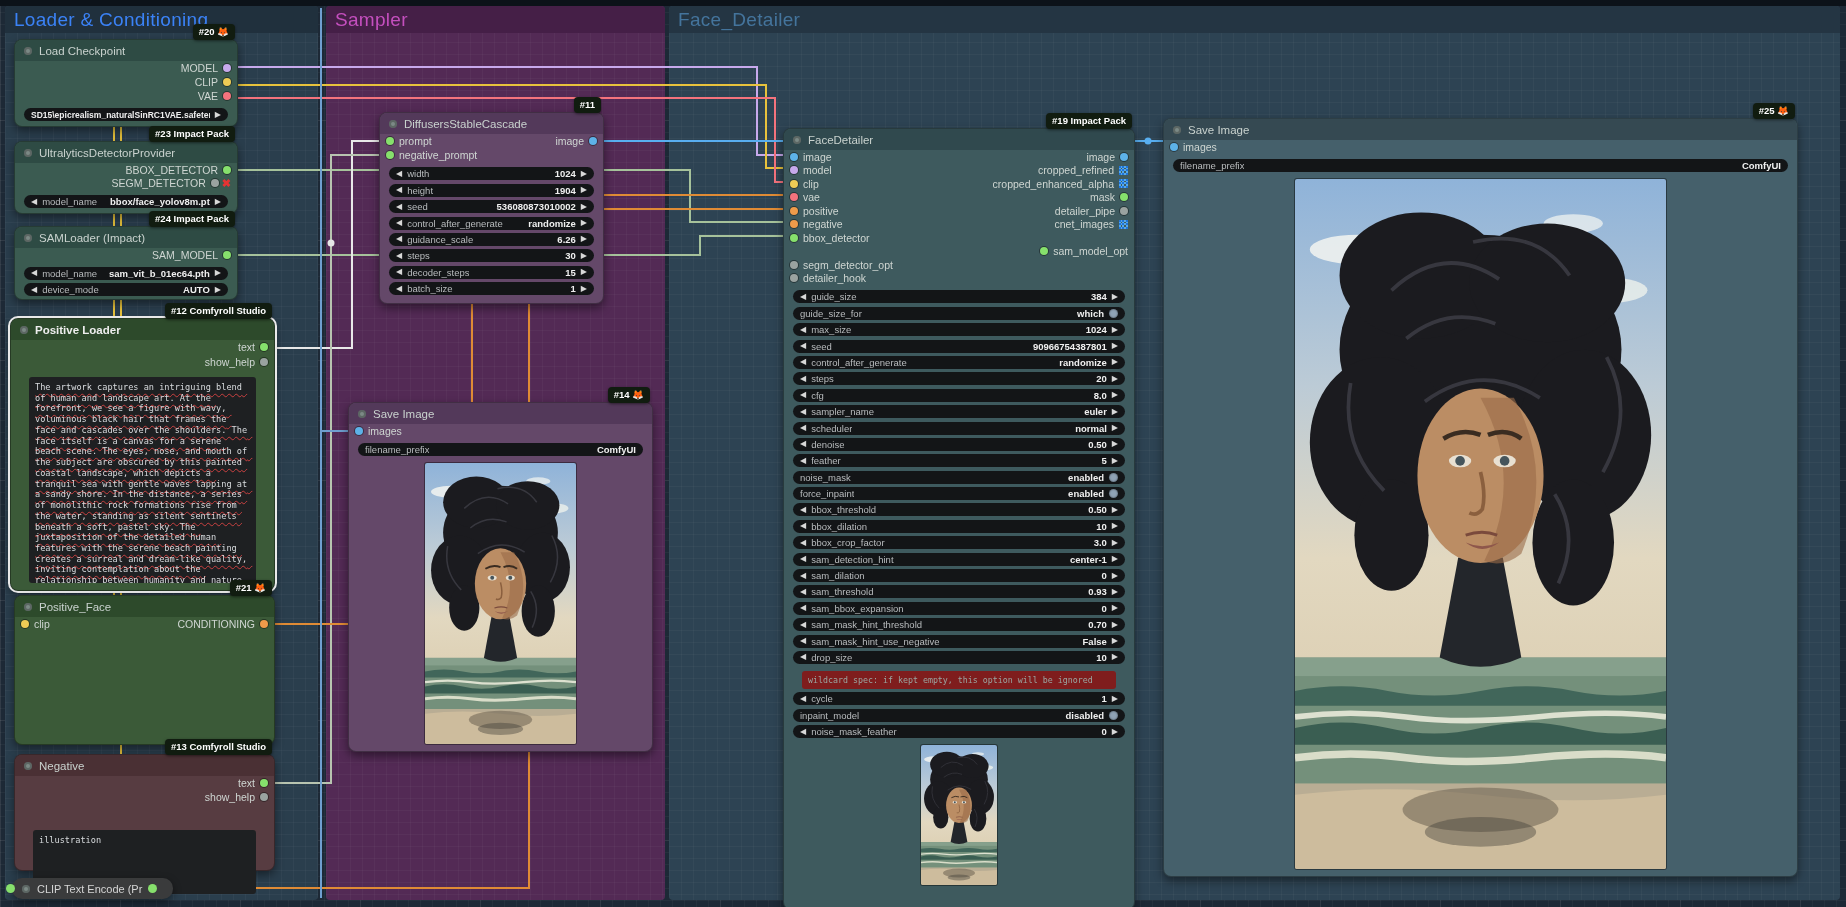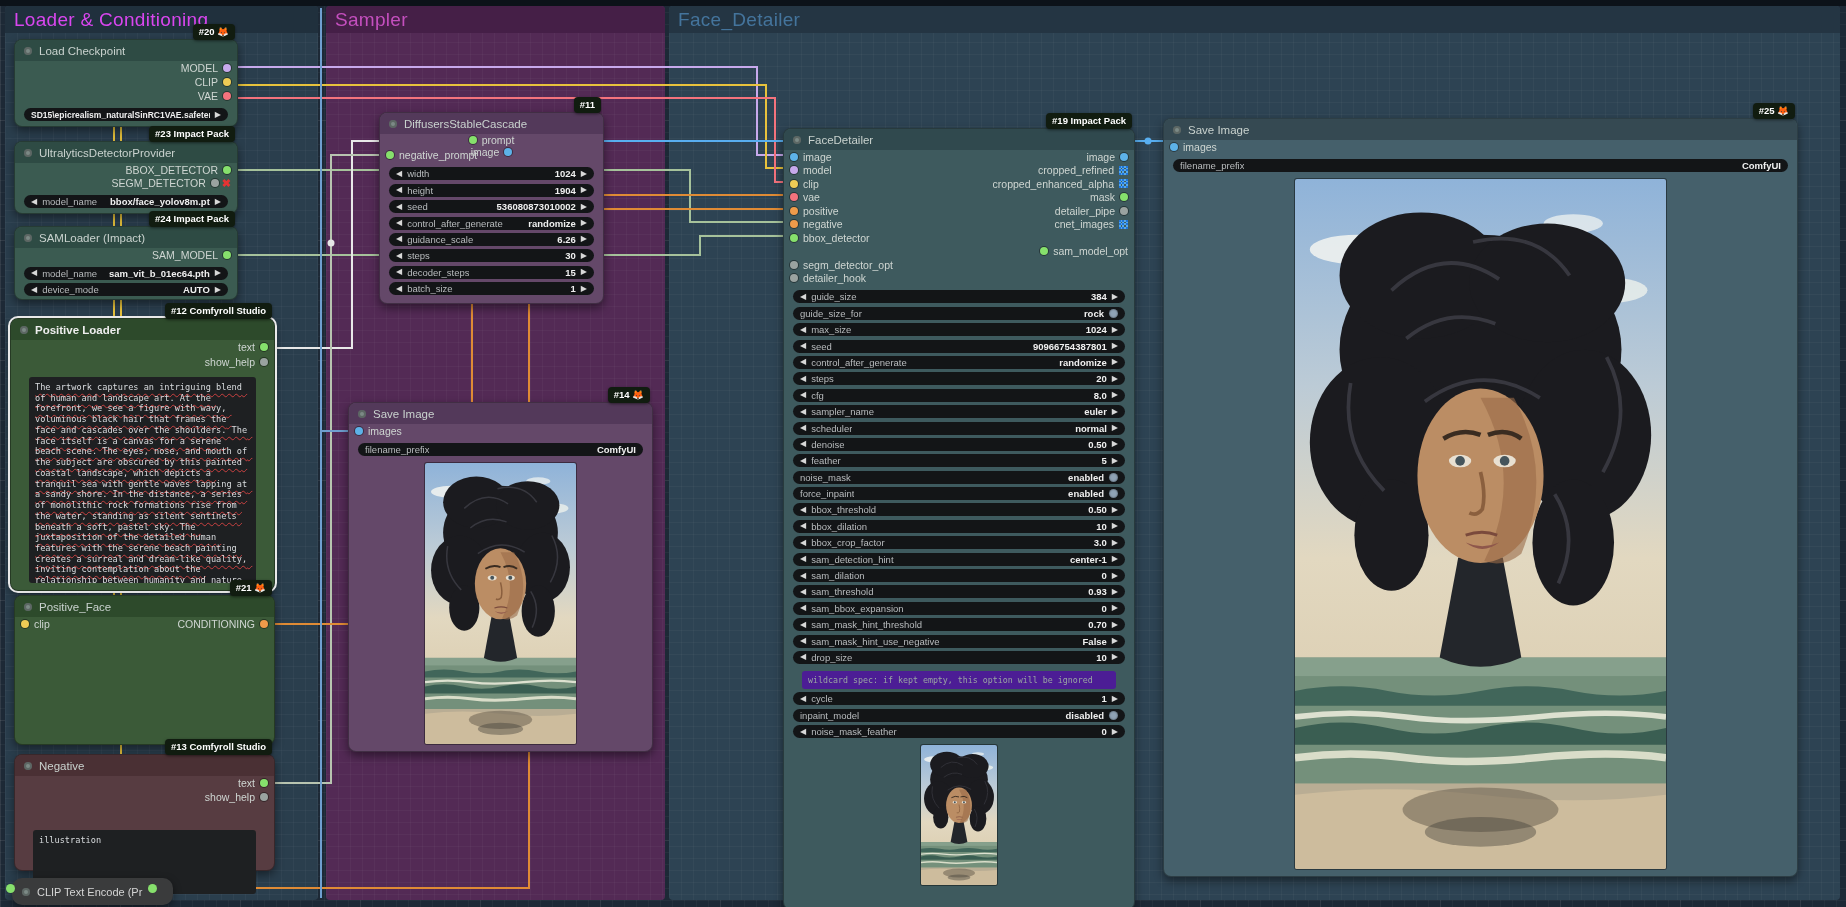--- a/index.html
+++ b/index.html
@@ -13,21 +13,21 @@
       linear-gradient(90deg,rgba(255,255,255,.05) 1px,transparent 1px);
     background-size:12px 12px,12px 12px,120px 120px,120px 120px;}
   #topbar{position:absolute;left:0;top:0;width:100%;height:6px;background:#0c1219;z-index:5;}
   .group{position:absolute;border-radius:4px;z-index:0;
     background-image:
       linear-gradient(rgba(255,255,255,.03) 1px,transparent 1px),
       linear-gradient(90deg,rgba(255,255,255,.03) 1px,transparent 1px);
     background-size:12px 12px;}
   .group-h{height:27px;display:flex;align-items:center;padding:0 9px;
     font-size:19px;letter-spacing:.3px;border-radius:4px 4px 0 0;}
-  .g-blue{background-color:#2a3e4d;}  .g-blue .group-h{background:#20303d;color:#d946ef;}
+  .g-blue{background-color:#2a3e4d;}  .g-blue .group-h{background:#20303d;color:#3b82f6;}
   .g-purple{background-color:#532a55;}.g-purple .group-h{background:#451f47;color:#c44fbe;}
   .g-steel{background-color:#2d4353;} .g-steel .group-h{background:#243543;color:#44749c;}
   #wires{position:absolute;inset:0;z-index:1;pointer-events:none;}
   .node{position:absolute;z-index:2;border-radius:8px;background:var(--body);
     box-shadow:0 4px 10px rgba(0,0,0,.45);border:1px solid rgba(0,0,0,.35);
     font-size:10px;}
   .node.selected{outline:2px solid #e9e9e9;outline-offset:0px;}
   .nhdr{height:21px;background:var(--hdr);border-radius:7px 7px 0 0;
     display:flex;align-items:center;gap:7px;padding:0 9px;color:#c9d2ce;
     font-size:11.5px;white-space:nowrap;overflow:hidden;}
@@ -56,26 +56,26 @@
     gap:5px;padding:0 7px;margin-top:3.4px;color:#b9bcbe;font-size:9.5px;overflow:hidden;}
   .arr{color:#d8d8d8;font-size:8px;flex:0 0 auto;line-height:1;}
   .wname{flex:0 1 auto;white-space:nowrap;overflow:hidden;}
   .wval{flex:1 1 auto;text-align:right;color:#f0f0f0;font-weight:700;white-space:nowrap;}
   .tgl{width:9px;height:9px;border-radius:50%;background:#8fa2b5;flex:0 0 auto;box-shadow:inset 0 0 2px rgba(0,0,0,.6);}
   .wfile{flex:1;color:#efefef;font-weight:700;font-size:8.5px;white-space:nowrap;overflow:hidden;}
   .tarea{margin:6px 9px 0 9px;background:#1e2022;border-radius:3px;padding:5px 6px;
     color:#d8dbde;font-family:"DejaVu Sans Mono",monospace;font-size:8.6px;line-height:1.25;
     overflow:hidden;white-space:pre-wrap;}
   .sq{text-decoration:underline wavy #c84040 1px;text-underline-offset:2.5px;}
-  .note{margin:7px 9px 0 9px;background:#4c1d95;border-radius:3px;padding:4px 6px;
+  .note{margin:7px 9px 0 9px;background:#7f1d1d;border-radius:3px;padding:4px 6px;
     color:#9aa6a2;font-family:"DejaVu Sans Mono",monospace;font-size:8.3px;}
   .preview{margin:7px auto 0 auto;border-radius:2px;overflow:hidden;background:#222;
     box-shadow:0 0 0 1px rgba(0,0,0,.4);}
   .preview svg{display:block;width:100%;height:100%;}
-  .cnode{position:absolute;z-index:2;height:27px;background:#3a3b3c;border-radius:10px;
+  .cnode{position:absolute;z-index:2;height:21px;background:#3a3b3c;border-radius:10px;
     display:flex;align-items:center;gap:7px;padding:0 10px;color:#d5d5d5;font-size:11px;
     box-shadow:0 3px 8px rgba(0,0,0,.45);white-space:nowrap;overflow:hidden;}
   .enddot{position:absolute;width:9px;height:9px;border-radius:50%;z-index:2;}
 </style>
 </head>
 <body>
 
 <div id="canvas">
   <div id="topbar"></div>
   <div id="groups-layer">
@@ -272,21 +272,21 @@
         <div class="widgets">
           <div class="tarea" style="height: 54px; margin-top: 24px;">illustration</div>
         </div>
       </div>
       <div class="node n-purple" style="left: 379px; top: 112px; width: 223px; height: 190px;">
         <div class="badge">#11</div>
         <div class="nhdr">
           <span class="hdot"></span>
           <span>DiffusersStableCascade</span>
         </div>
-        <div class="srow" style="height: 14px; flex-direction: column;">
+        <div class="srow" style="height: 14px;">
           <div class="sin">
             <span class="sdot" style="background: rgb(134, 224, 108);"></span>
             <span>prompt</span>
           </div>
           <div class="sout">
             <span>image</span>
             <span class="sdot" style="background: rgb(93, 178, 232);"></span>
           </div>
         </div>
         <div class="srow" style="height: 14px;">
@@ -519,21 +519,21 @@
         </div>
         <div class="widgets">
           <div class="pill">
             <span class="arr">◀</span>
             <span class="wname">guide_size</span>
             <span class="wval">384</span>
             <span class="arr">▶</span>
           </div>
           <div class="pill">
             <span class="wname">guide_size_for</span>
-            <span class="wval">rock</span>
+            <span class="wval">which</span>
             <span class="tgl"></span>
           </div>
           <div class="pill">
             <span class="arr">◀</span>
             <span class="wname">max_size</span>
             <span class="wval">1024</span>
             <span class="arr">▶</span>
           </div>
           <div class="pill">
             <span class="arr">◀</span>

